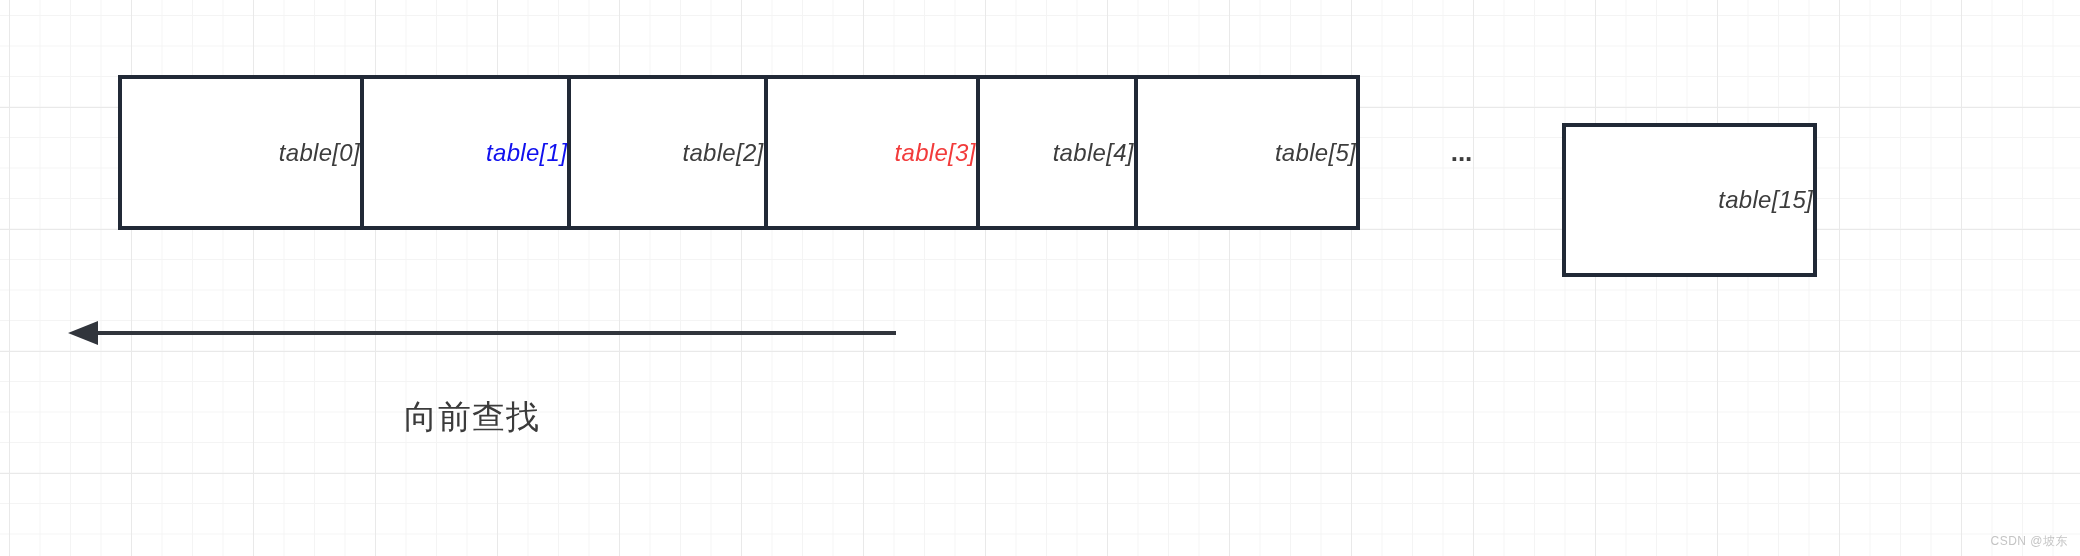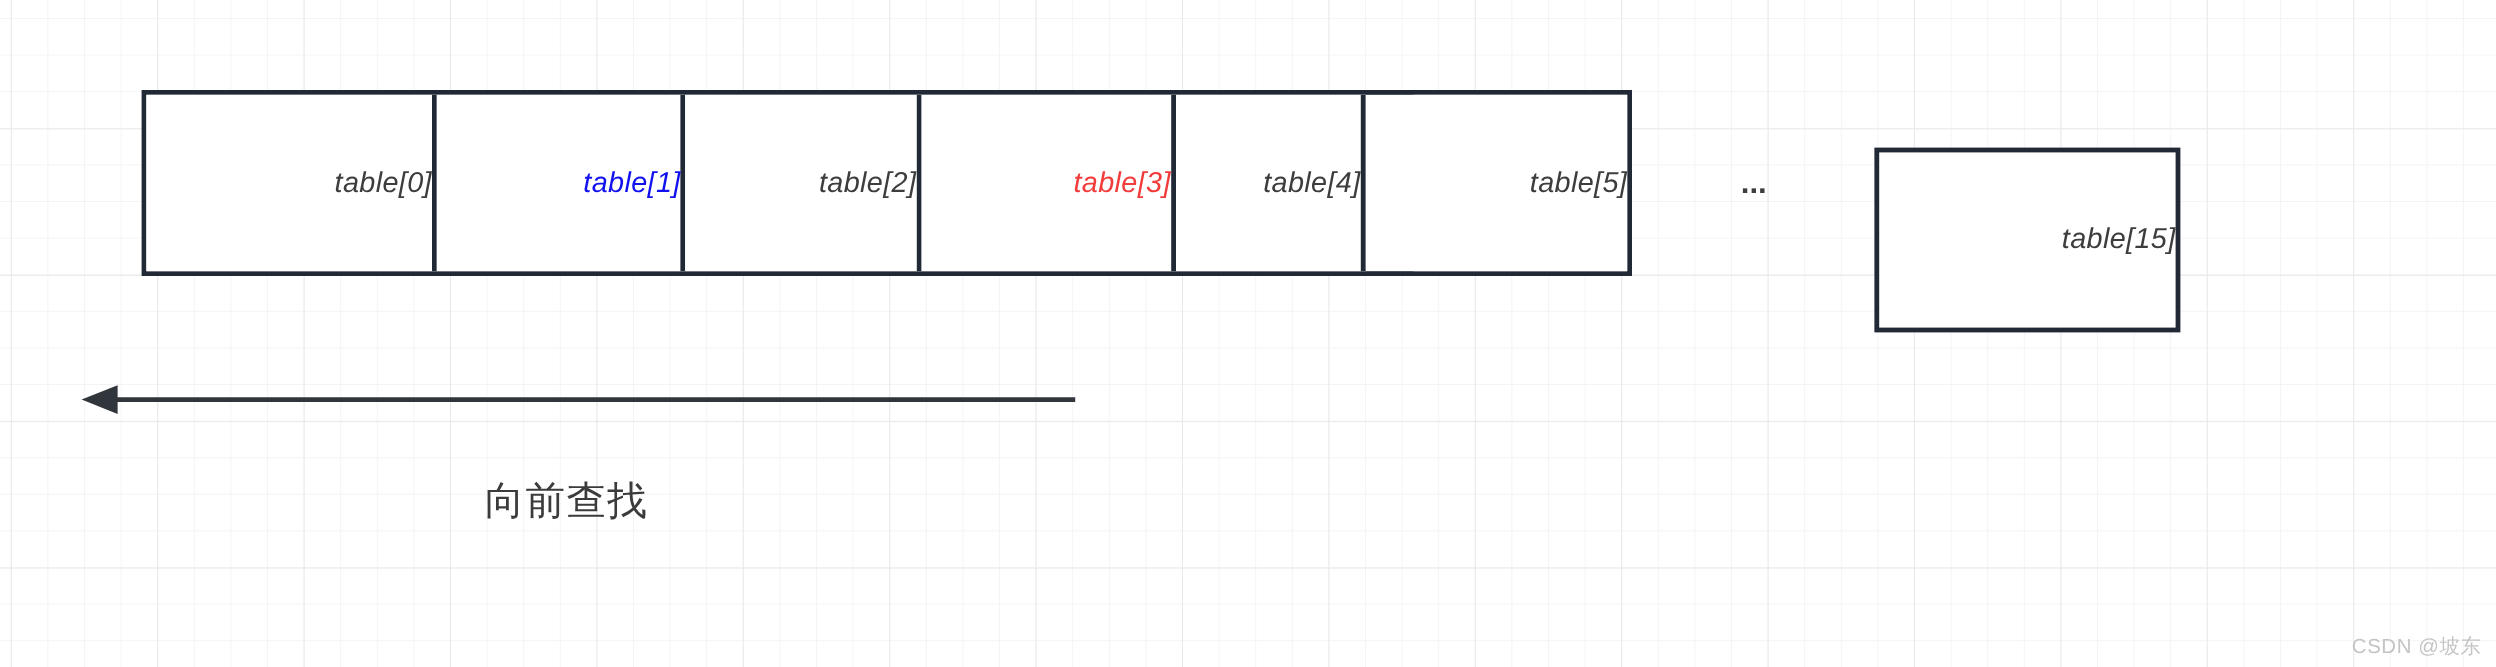--- a/index.html
+++ b/index.html
@@ -99,21 +99,21 @@
     font-size: 33px;
     color: #3b3b3b;
     letter-spacing: 1px;
     white-space: nowrap;
   }
 
   .watermark {
     position: absolute;
     right: 12px;
     bottom: 6px;
-    font-size: 17px;
+    font-size: 12px;
     color: #c4c4c4;
     letter-spacing: 0.5px;
     white-space: nowrap;
   }
 </style>
 </head>
 <body>
 
 <div class="canvas">
 

